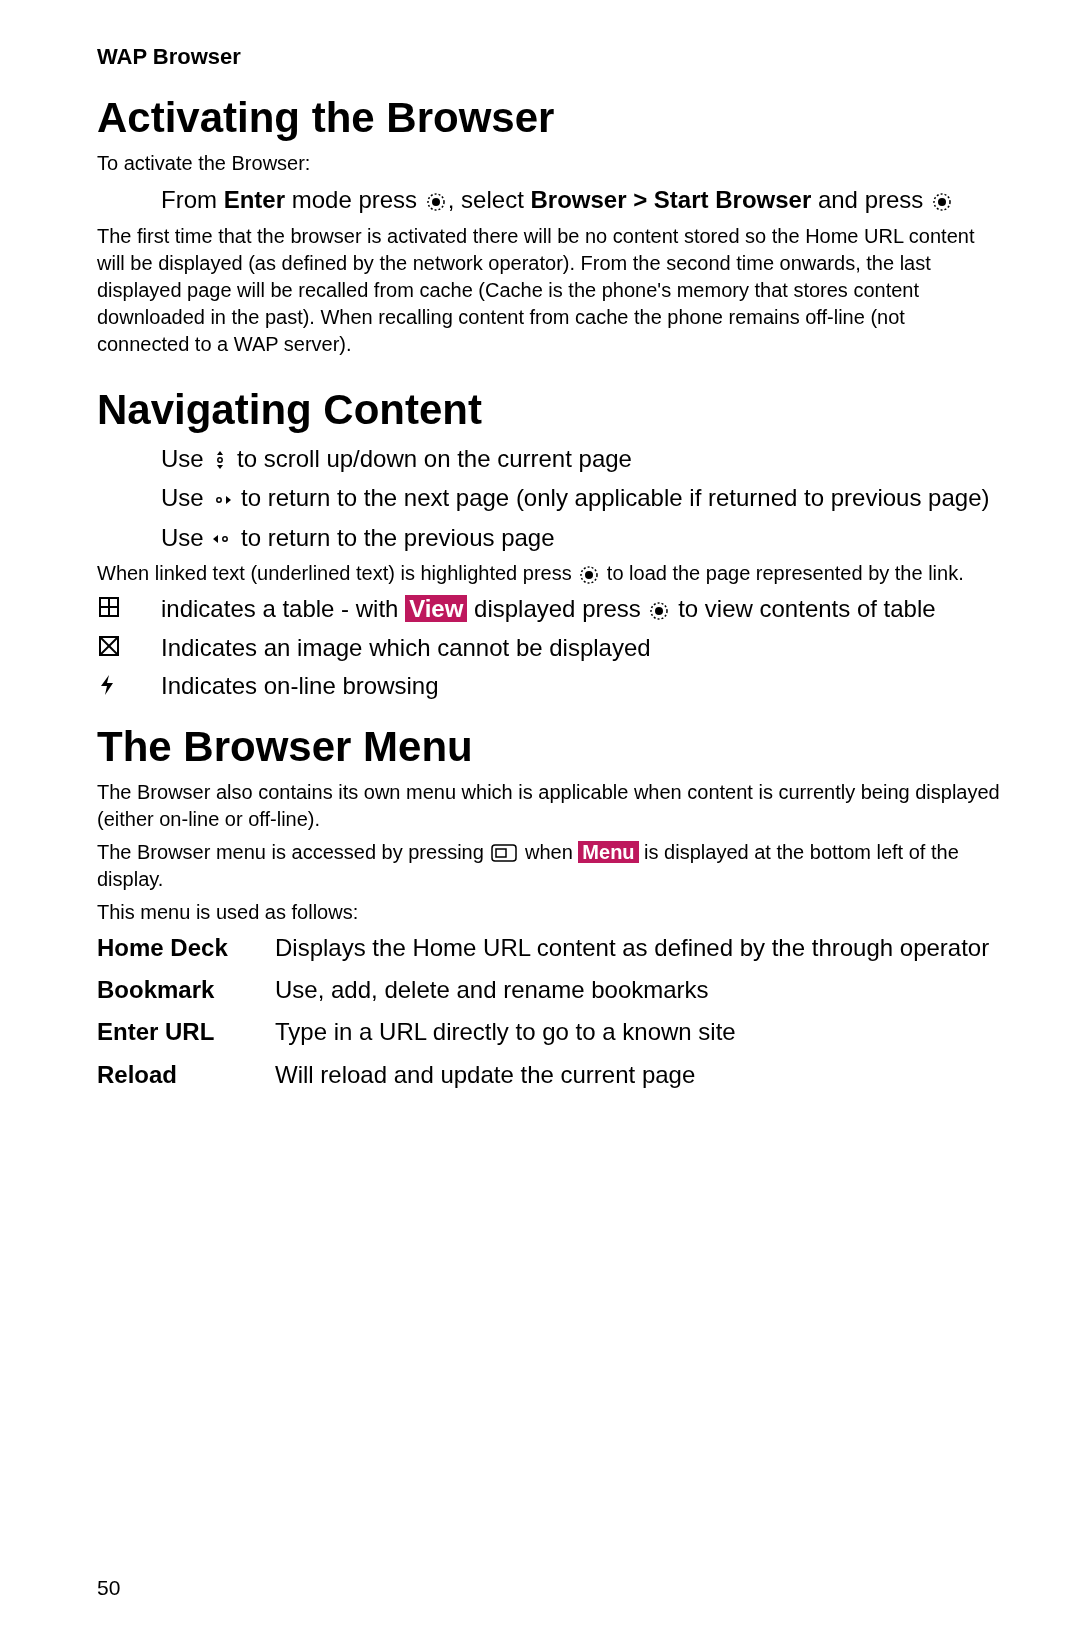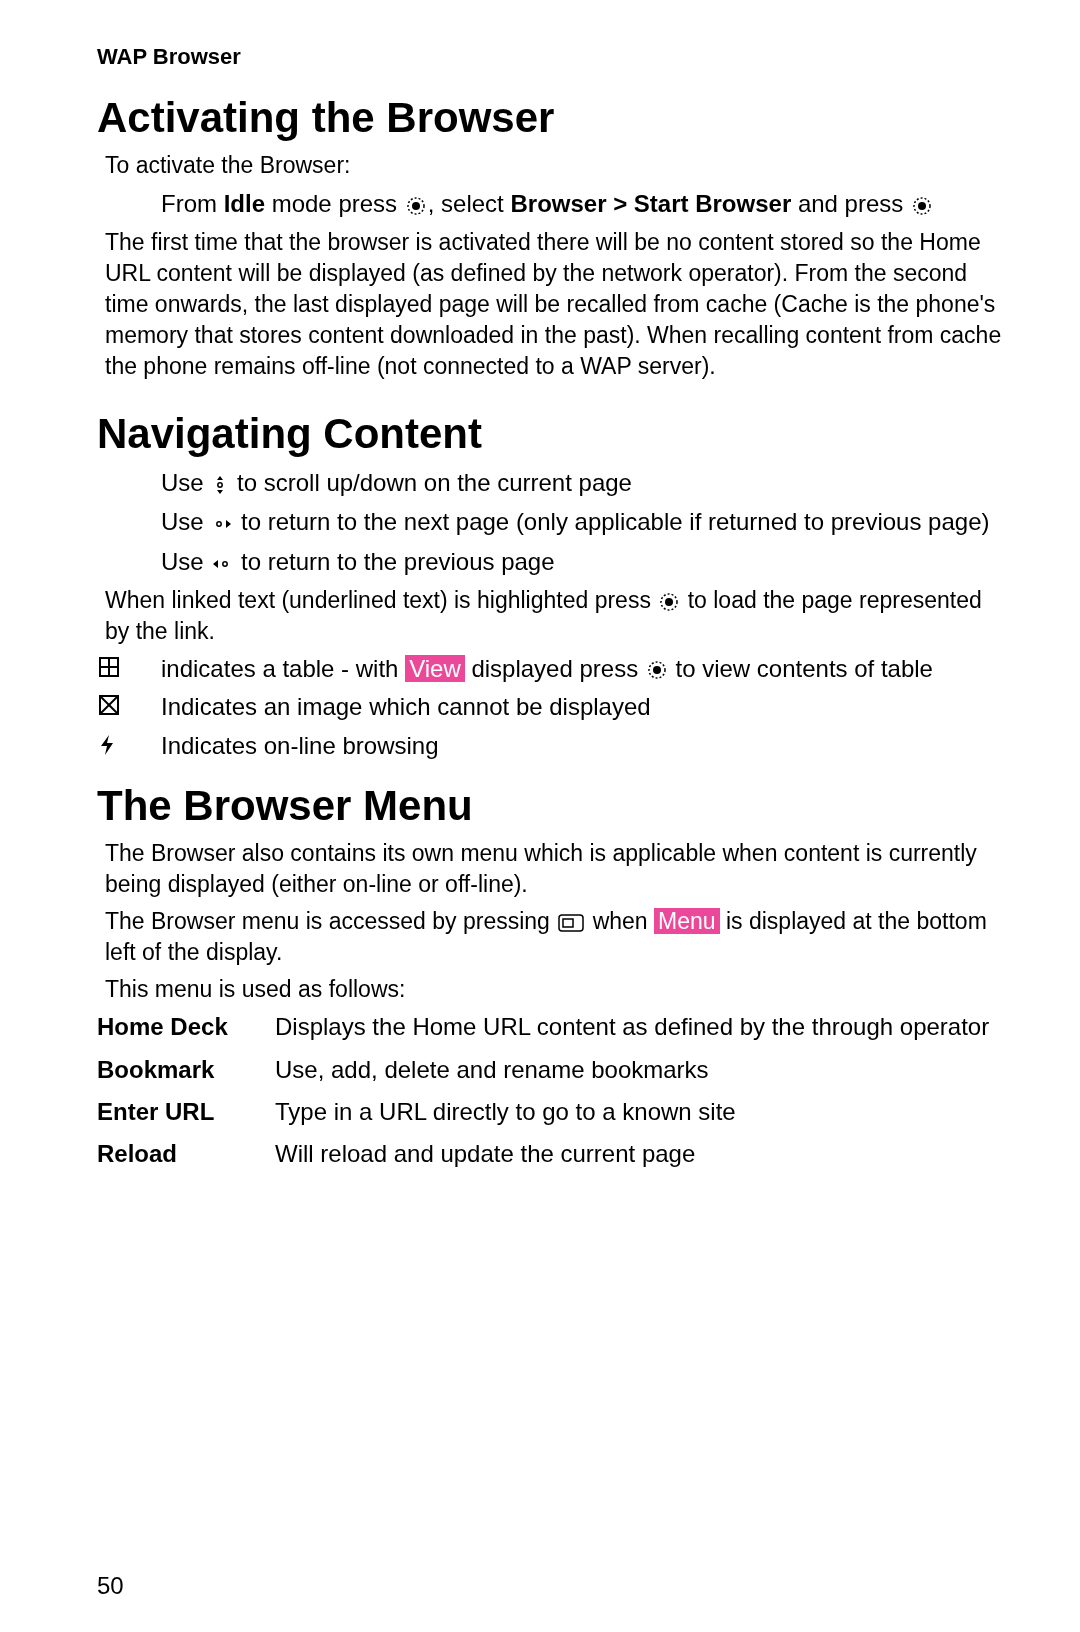--- a/index.html
+++ b/index.html
@@ -1,43 +1,43 @@
 <!DOCTYPE html>
 <html><head>
 <meta charset="utf-8">
 <style>
 html,body{margin:0;padding:0;background:#fff;color:#000;font-family:Arial,Helvetica,sans-serif}
 .page{width:1080px;height:1632px;box-sizing:border-box;padding:44px 78px 0 97px;position:relative}
 .hdr{font-weight:bold;font-size:22px;margin-bottom:24px}
 h1{font-weight:bold;font-size:42px;margin:0 0 8px 0;font-family:Arial,Helvetica,sans-serif}
-.para{font-size:23px;line-height:1.35;margin:0 0 6px 8px}
+.para{font-size:20px;line-height:1.35;margin:0 0 6px 0}
 .sub{font-size:24px;line-height:1.4;margin:0 0 6px 0;padding-left:64px}
 .bold{font-weight:bold}
-.inv{background:#ec4899;color:#fff;padding:0 4px;font-weight:normal}
+.inv{background:#be185d;color:#fff;padding:0 4px;font-weight:bold}
 .icn{display:inline-block;vertical-align:middle;margin:0 2px}
 .rowitem{display:flex;margin-bottom:6px}
 .rowitem .ic{width:64px;flex:none;padding-top:4px}
 .rowitem .tx{flex:1;font-size:24px;line-height:1.35}
 table.menu{border-collapse:collapse;font-size:24px;line-height:1.35}
 table.menu td{vertical-align:top;padding:0 0 10px 0}
 table.menu td.lbl{font-weight:bold;width:170px;padding-right:8px;white-space:nowrap}
-.pgnum{position:absolute;bottom:32px;left:97px;font-size:24px}
+.pgnum{position:absolute;bottom:32px;left:97px;font-size:21px}
 .sect{margin-top:28px}
 svg{display:block}
 </style>
 </head>
 <body>
 
 <div class="page">
   <div class="hdr">WAP Browser</div>
 
   <h1>Activating the Browser</h1>
   <div class="para">To activate the Browser:</div>
   <div class="sub">
-    <span>From </span><span class="bold">Idle</span><span> mode press </span><span class="icn"><svg width="20" height="20" viewBox="0 0 20 20">
+    <span>From </span><span class="bold">Enter</span><span> mode press </span><span class="icn"><svg width="20" height="20" viewBox="0 0 20 20">
           <circle cx="10" cy="10" r="8" fill="none" stroke="#000" stroke-width="1.5" stroke-dasharray="2 2"></circle>
           <circle cx="10" cy="10" r="4" fill="#000"></circle>
         </svg></span><span>, select </span><span class="bold">Browser &gt; Start Browser</span><span> and press </span><span class="icn"><svg width="20" height="20" viewBox="0 0 20 20">
           <circle cx="10" cy="10" r="8" fill="none" stroke="#000" stroke-width="1.5" stroke-dasharray="2 2"></circle>
           <circle cx="10" cy="10" r="4" fill="#000"></circle>
         </svg></span>
   </div>
   <div class="para">The first time that the browser is activated there will be no content stored so the Home URL content will be displayed (as defined by the network operator). From the second time onwards, the last displayed page will be recalled from cache (Cache is the phone's memory that stores content downloaded in the past). When recalling content from cache the phone remains off-line (not connected to a WAP server).</div>
 
   <div class="sect">

